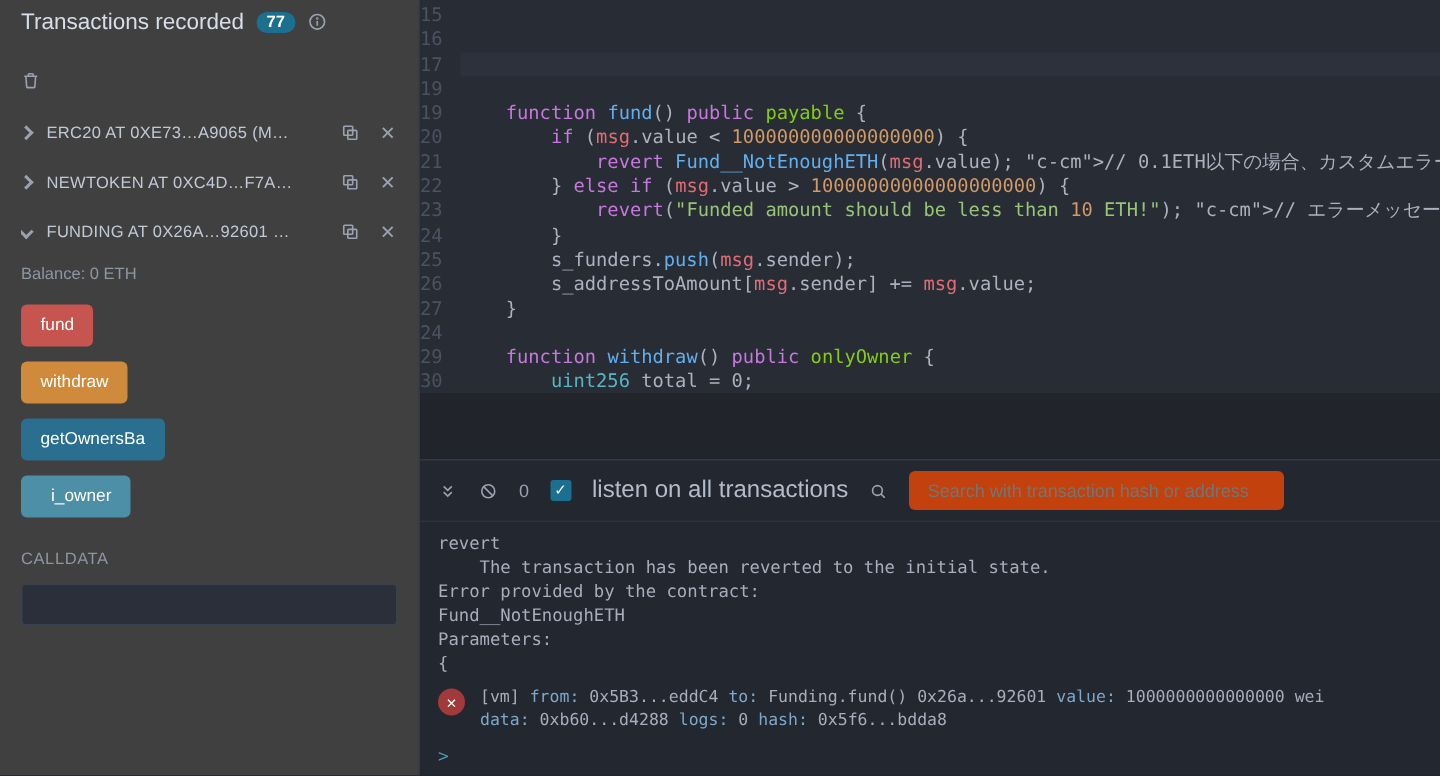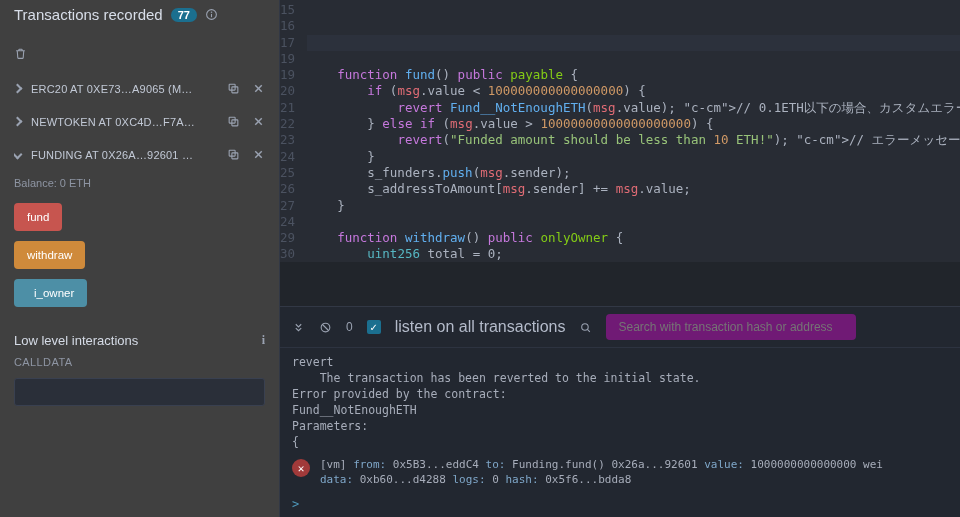--- a/index.html
+++ b/index.html
@@ -48,21 +48,21 @@
   .c-ty { color: #56b6c2; }       
   .c-var { color: #e06c75; }
   .c-num { color: #d19a66; }
   .c-str { color: #98c379; }
   
   .terminal { flex: 1; background: #222730; border-top: 1px solid #323845; display: flex; flex-direction: column; min-height: 0; }
   .term-bar { display: flex; align-items: center; gap: 14px; padding: 7px 12px; color: #9aa2b1; border-bottom: 1px solid #2d3340; }
   .term-bar .sp { flex: 0 0 auto; }
   .checkbox { width: 14px; height: 14px; background: #1b6f8f; border-radius: 2px; display: inline-flex; align-items: center; justify-content: center; color: #fff; font-size: 10px; }
   .term-bar .listen { color: #b4bbca; font-size: 16px; }
-  .term-search { background: #701a75; border: none; color: #c2c9d6; padding: 6px 12px; border-radius: 4px; width: 250px; font-size: 12px; }
+  .term-search { background: #c2410c; border: none; color: #c2c9d6; padding: 6px 12px; border-radius: 4px; width: 250px; font-size: 12px; }
   .term-body { flex: 1; overflow: auto; padding: 6px 12px 4px 12px; font-family: "Menlo","Consolas",monospace; font-size: 11.5px; line-height: 16px; color: #a7adba; white-space: pre; }
   .term-footer { display: flex; align-items: flex-start; gap: 10px; padding: 8px 12px 8px 12px; font-family: "Menlo","Consolas",monospace; font-size: 11px; line-height: 15px; color: #a7adba; }
   .err-circle { flex: 0 0 auto; width: 18px; height: 18px; border-radius: 50%; background: #a13a3a; color: #fff; display: flex; align-items: center; justify-content: center; font-size: 11px; margin-top: 2px; }
   .tf-kw { color: #7fa7c9; margin-top: 20px; }
   .prompt { padding: 2px 12px 6px 12px; color: #4e97b9; font-family: monospace; }
   
   ::-webkit-scrollbar { width: 8px; height: 8px; }
   ::-webkit-scrollbar-thumb { background: #3a4150; border-radius: 4px; }
 </style>
 </head>
@@ -152,27 +152,24 @@
             </span>
         </div>
       </div>
     </div>
 
     <div class="balance">Balance: 0 ETH</div>
 
     <div class="fn-btns">
       <button class="fn-btn fn-red">fund</button>
       <button class="fn-btn fn-orange">withdraw</button>
+      <button class="fn-btn fn-blue">getOwnersBa</button>
       <button class="fn-btn fn-teal">i_owner</button>
     </div>
 
-    <div class="lli">
-      <span class="ttl">Low level interactions</span>
-      <span class="icon-btn" style="font-weight:700;font-family:serif;">i</span>
-    </div>
     <div class="calldata">CALLDATA</div>
     <div class="tx-row">
       <div class="cd-input"></div>
     </div>
   </aside>
 
   <div class="main">
 
     <div class="editor">
       <div class="gutter" id="gutter">

